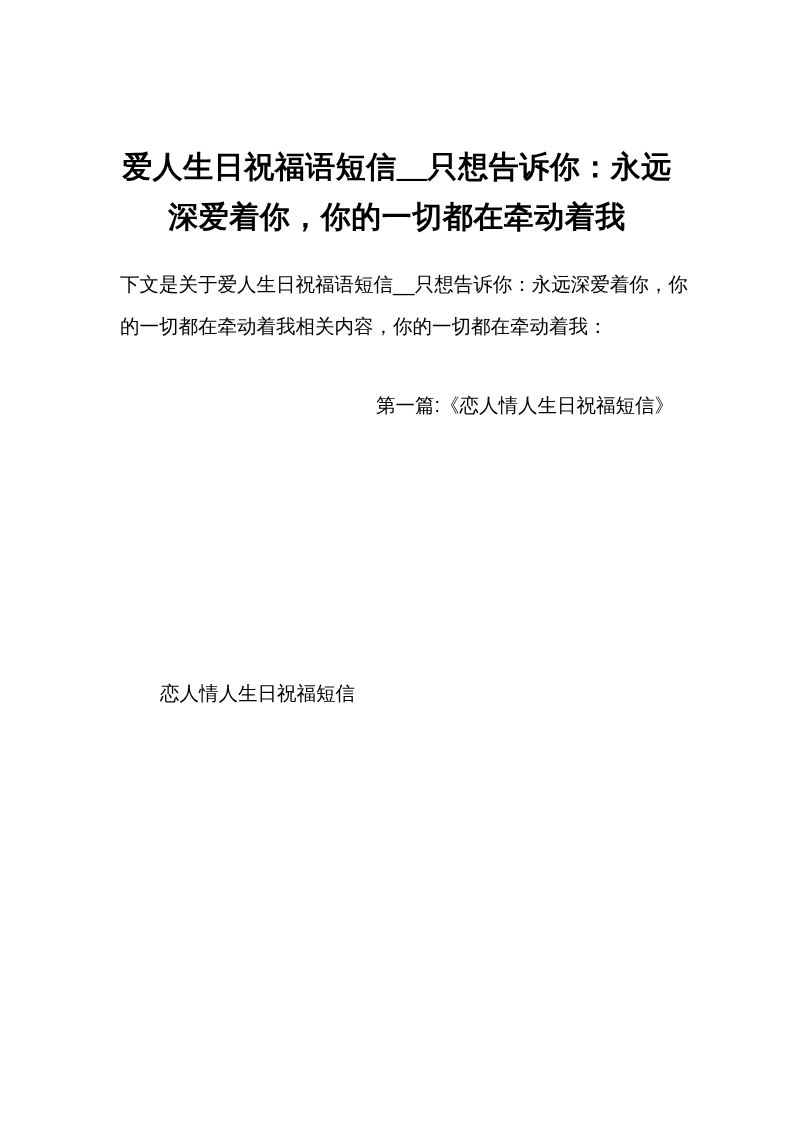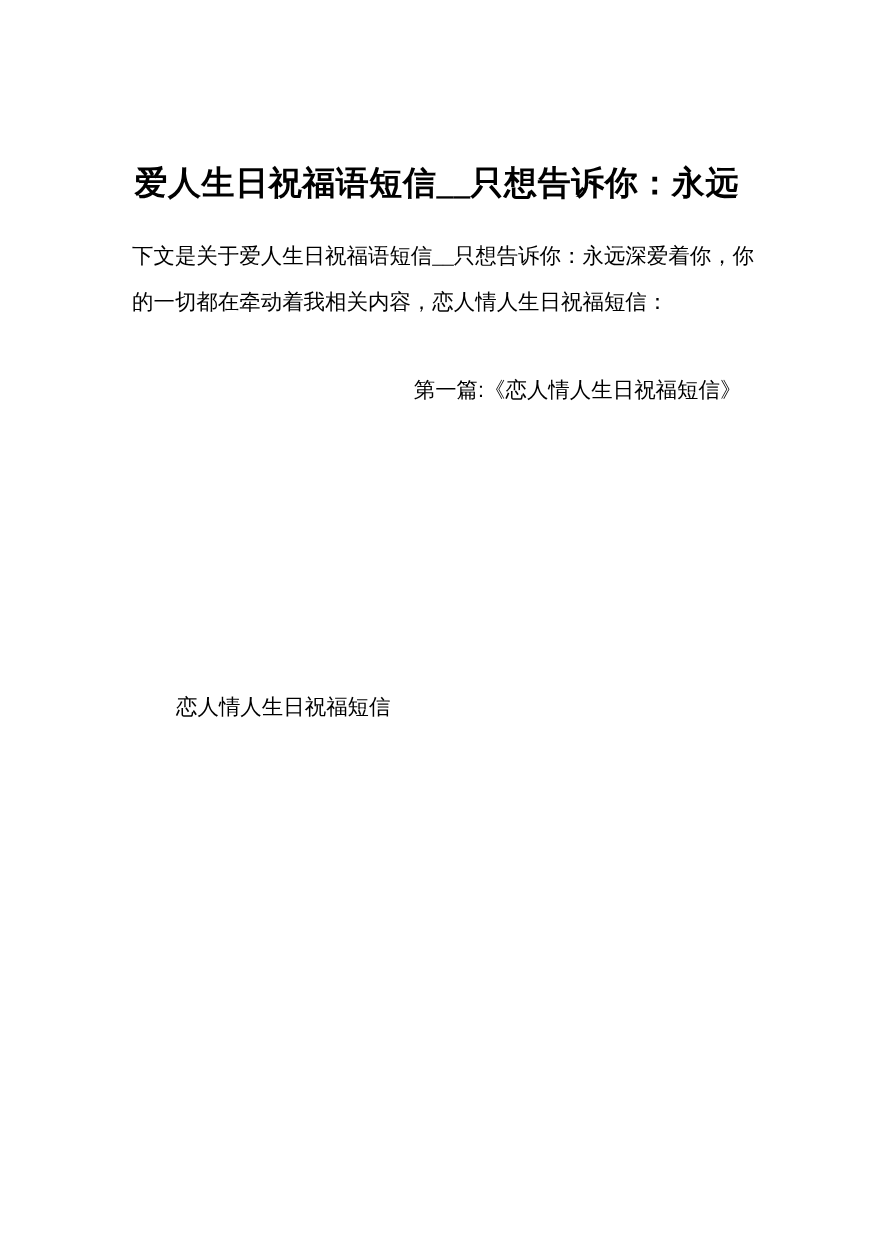--- a/index.html
+++ b/index.html
@@ -25,21 +25,21 @@
     font-size: 30px;
     line-height: 50px;
     text-align: center;
     letter-spacing: 0.5px;
   }
   .title-line {
     display: block;
   }
   .intro {
     margin: 21px 0 0 0;
-    font-family: Liberation Serif, serif;
+    font-family: Liberation Sans, sans-serif;
     font-size: 19.5px;
     line-height: 42px;
   }
   .intro-line {
     display: block;
     white-space: nowrap;
   }
   .section-heading {
     margin: 37px 0 0 0;
     font-family: "Liberation Sans", "DejaVu Sans", sans-serif;
@@ -58,24 +58,25 @@
     text-indent: 40px; 
   }
 </style>
 </head>
 <body>
 
 <div class="page">
 
   <h1 class="doc-title">
     <span class="title-line">爱人生日祝福语短信__只想告诉你：永远</span>
+    <span class="title-line">深爱着你，你的一切都在牵动着我</span>
   </h1>
 
   <p class="intro">
     <span class="intro-line">下文是关于爱人生日祝福语短信__只想告诉你：永远深爱着你，你</span>
-    <span class="intro-line">的一切都在牵动着我相关内容，恋人情人生日祝福短信：</span>
+    <span class="intro-line">的一切都在牵动着我相关内容，你的一切都在牵动着我：</span>
   </p>
 
   <p class="section-heading">第一篇:《恋人情人生日祝福短信》</p>
 
   <p class="centered-subtitle">恋人情人生日祝福短信</p>
 
 </div>
 
 </body></html>

